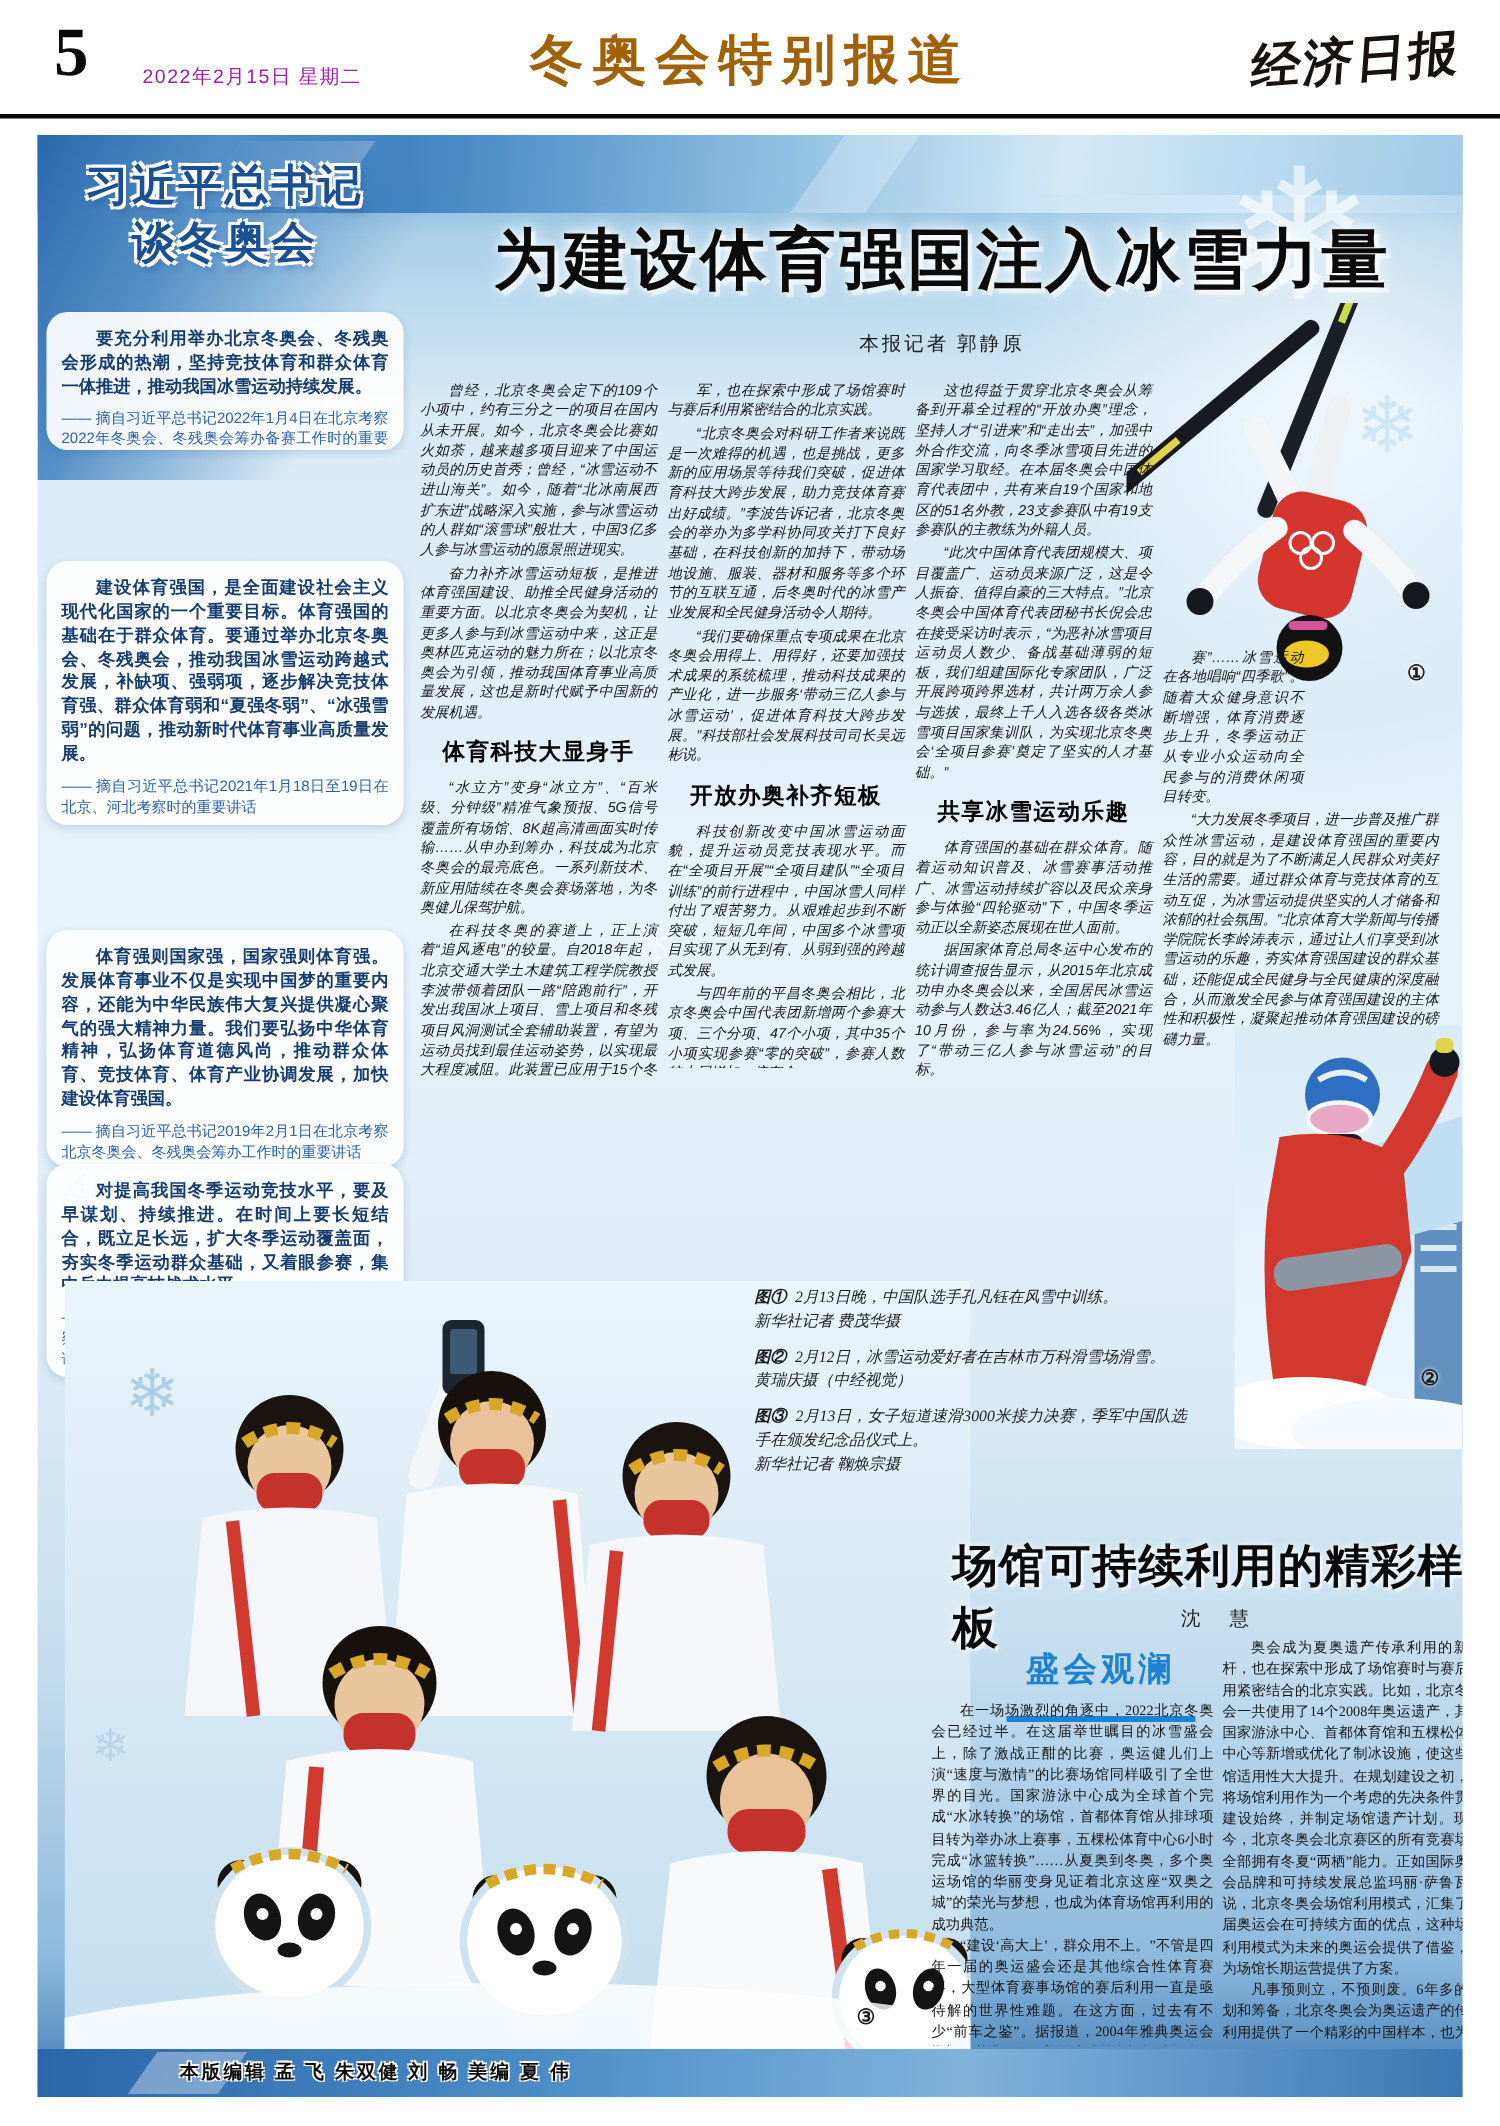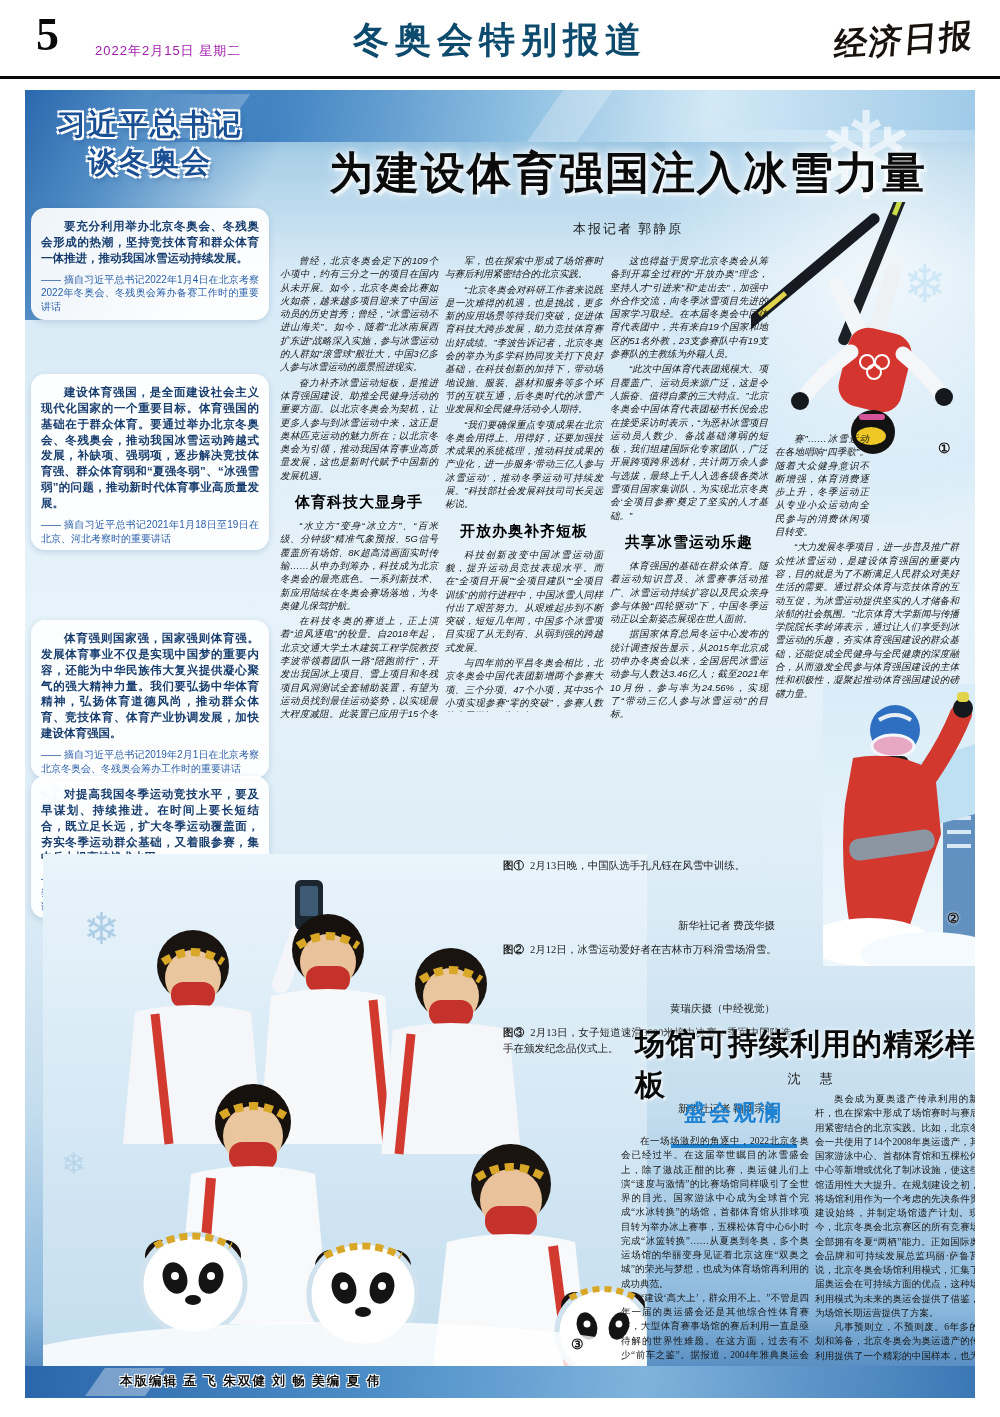--- a/index.html
+++ b/index.html
@@ -3,21 +3,21 @@
 <meta charset="utf-8">
 <style>
   html,body{margin:0;padding:0;background:#ffffff;}
   body{width:1000px;height:1417px;position:relative;font-family:"Liberation Sans",sans-serif;}
   .paper{position:absolute;left:0;top:0;width:1000px;height:1417px;background:#fff;overflow:hidden;}
 
   
   .hdr{position:absolute;left:0;top:0;width:1000px;height:88px;background:#fff;}
   .pgnum{position:absolute;left:36px;top:8px;font-size:46px;font-weight:900;color:#0a0a0a;font-family:"Liberation Serif",serif;}
   .hdate{position:absolute;left:95px;top:42px;font-size:13px;color:#a21caf;letter-spacing:1px;}
-  .sect{position:absolute;left:0;right:0;top:16px;text-align:center;font-size:36px;font-weight:900;color:#0c4a6e;letter-spacing:6px;font-family:Liberation Mono, monospace;}
+  .sect{position:absolute;left:0;right:0;top:16px;text-align:center;font-size:36px;font-weight:900;color:#a16207;letter-spacing:6px;font-family:Liberation Mono, monospace;}
   .logo{position:absolute;right:26px;top:18px;font-size:33px;font-weight:bold;color:#17120e;font-family:"Liberation Serif",serif;transform:rotate(-4deg) skewX(-8deg);letter-spacing:2px;}
   .hrule{position:absolute;left:0;top:76px;width:1000px;height:3px;background:#0a0a0a;}
 
   
   .canvas{position:absolute;left:25px;top:90px;width:950px;height:1308px;overflow:hidden;
     background:linear-gradient(180deg,#5e9dcd 0%,#a9cfe7 5%,#d8eaf6 14%,#e7f3fa 40%,#dcecf6 62%,#c4ddee 78%,#8db9dd 93%,#3c78b4 100%);}
   .band-top{position:absolute;left:0;top:0;width:100%;height:52px;
     background:linear-gradient(96deg,#1c5ca4 0%,#3c7fc0 25%,#8fc0e2 52%,#d3e9f6 72%,#9fcae8 100%);}
   .streak{position:absolute;background:rgba(255,255,255,.35);transform:skewX(-35deg);}
   .s1{left:120px;top:4px;width:90px;height:44px;}
@@ -30,21 +30,21 @@
   .sf1{left:790px;top:6px;font-size:122px;}
   .sf2{left:878px;top:168px;font-size:52px;color:rgba(200,228,246,.85);}
   .sf3{left:395px;top:520px;font-size:40px;color:rgba(255,255,255,.55);}
   .sf4{left:10px;top:688px;font-size:48px;color:rgba(150,195,228,.8);}
   .sf5{left:86px;top:756px;font-size:30px;color:rgba(255,255,255,.8);}
 
   
   .sb-title{position:absolute;left:2px;top:16px;width:246px;text-align:center;font-size:29px;font-weight:900;color:#1b4f93;line-height:1.3;letter-spacing:2px;
     text-shadow:-2px -2px 0 #fff,2px -2px 0 #fff,-2px 2px 0 #fff,2px 2px 0 #fff,3px 4px 5px rgba(30,70,130,.4);}
   .qbox{position:absolute;left:6px;width:238px;background:rgba(255,255,255,.92);border-radius:14px;padding:11px 10px 8px;box-shadow:0 2px 6px rgba(40,90,150,.2);box-sizing:border-box;overflow:hidden;}
-  .q1{top:118px;height:112px;} .q2{top:284px;height:176px;} .q3{top:494px;height:158px;margin-top:36px;} .q4{top:686px;height:142px;}
+  .q1{top:118px;height:92px;} .q2{top:284px;height:176px;} .q3{top:494px;height:158px;margin-top:36px;} .q4{top:686px;height:142px;}
   .qt{font-size:11.5px;font-weight:bold;color:#173d6e;line-height:1.38;text-align:justify;text-indent:2em;margin:0;}
   .qs{font-size:10px;color:#2a5fa8;line-height:1.38;margin-top:6px;text-align:justify;}
 
   
   .headline{position:absolute;left:268px;top:54px;width:670px;text-align:center;font-size:44px;font-weight:900;color:#0b0b0b;letter-spacing:2px;
     text-shadow:0 0 6px rgba(255,255,255,.95),0 0 14px rgba(255,255,255,.85),3px 3px 0 rgba(255,255,255,.5);}
   .byline{position:absolute;left:268px;top:130px;width:670px;text-align:center;font-size:13px;color:#1a1a1a;font-family:"Liberation Serif",serif;letter-spacing:2px;}
   .bcol{position:absolute;font-size:9.5px;line-height:1.4;color:#141414;text-align:justify;overflow:hidden;}
   .bcol p{margin:2px;text-indent:2em;font-style:italic;}
   .sub{text-align:center;font-size:15px;font-weight:800;margin:9px 0 7px;color:#000;letter-spacing:1px;}
@@ -57,24 +57,24 @@
   
   .ph{position:absolute;}
   .skier{left:726px;top:112px;width:218px;height:312px;}
   .sboard{left:798px;top:594px;width:152px;height:282px;}
   .group{left:18px;top:764px;width:604px;height:514px;}
   .marker{position:absolute;font-size:14px;font-weight:bold;color:#1c1c1c;text-shadow:0 0 3px #fff;z-index:7;}
   .m1{left:913px;top:350px;} .m2{left:922px;top:820px;} .m3{left:546px;top:1246px;}
 
   
   .caps{position:absolute;left:478px;top:768px;width:288px;z-index:5;font-family:"Liberation Serif",serif;}
-  .cap{margin-bottom:8px;}
+  .cap{margin-bottom:8px;font-style:italic;}
   .cap-line{font-size:10.5px;color:#1c1c1c;line-height:1.5;text-align:justify;}
   .cap-label{font-weight:bold;margin-right:6px;}
-  .cap-credit{text-align:right;font-size:10.5px;color:#1c1c1c;padding-right:16px;line-height:1.5;margin-top:44px;}
+  .cap-credit{font-size:10.5px;color:#1c1c1c;padding-right:16px;line-height:1.5;}
 
   
   .h2x{position:absolute;left:610px;top:934px;width:358px;font-size:30px;font-weight:900;color:#0a0a0a;letter-spacing:1px;
     text-shadow:0 0 6px rgba(255,255,255,.9),2px 2px 0 rgba(255,255,255,.5);z-index:6;}
   .by2{position:absolute;left:610px;top:980px;width:358px;text-align:center;font-size:13px;color:#222;font-family:"Liberation Serif",serif;letter-spacing:8px;z-index:6;}
   .badge{position:absolute;left:646px;top:1008px;width:126px;text-align:center;font-size:22px;font-weight:900;color:#1e82d2;border-bottom:4px solid #1e82d2;padding-bottom:16px;letter-spacing:3px;z-index:6;}
   .a2col{position:absolute;font-family:"Liberation Serif",serif;font-size:9.5px;line-height:1.5;text-align:justify;color:#161616;overflow:hidden;z-index:6;}
   .a2col p{margin:0;text-indent:2em;}
   .aL{left:596px;top:1044px;width:188px;height:230px;}
   .aR{left:790px;top:1002px;width:174px;height:272px;}
@@ -166,21 +166,21 @@
       <p>曾经，北京冬奥会定下的109个小项中，约有三分之一的项目在国内从未开展。如今，北京冬奥会比赛如火如荼，越来越多项目迎来了中国运动员的历史首秀；曾经，“冰雪运动不进山海关”。如今，随着“北冰南展西扩东进”战略深入实施，参与冰雪运动的人群如“滚雪球”般壮大，中国3亿多人参与冰雪运动的愿景照进现实。</p>
       <p>奋力补齐冰雪运动短板，是推进体育强国建设、助推全民健身活动的重要方面。以北京冬奥会为契机，让更多人参与到冰雪运动中来，这正是奥林匹克运动的魅力所在；以北京冬奥会为引领，推动我国体育事业高质量发展，这也是新时代赋予中国新的发展机遇。</p>
       <h3 class="sub">体育科技大显身手</h3>
       <p>“水立方”变身“冰立方”、“百米级、分钟级”精准气象预报、5G信号覆盖所有场馆、8K超高清画面实时传输……从申办到筹办，科技成为北京冬奥会的最亮底色。一系列新技术、新应用陆续在冬奥会赛场落地，为冬奥健儿保驾护航。</p>
       <p>在科技冬奥的赛道上，正上演着“追风逐电”的较量。自2018年起，北京交通大学土木建筑工程学院教授李波带领着团队一路“陪跑前行”，开发出我国冰上项目、雪上项目和冬残项目风洞测试全套辅助装置，有望为运动员找到最佳运动姿势，以实现最大程度减阻。此装置已应用于15个冬季项目392名运动员2500人次的冬奥会备战。</p>
       <p>借助风洞测试，运动员在姿态风阻优化、队列风阻优化方面取得了可喜的进步。钢架雪车项目国家集训队3名重点运动员的滑行姿态，平均减阻达11.78%。“风阻减少10%，成绩可提高1%。”李波介绍，平昌冬奥会时，男子钢架雪车项目第一名与第六名的差距仅为1.2%。去年11月份，中国选手耿文强在钢架雪车世界杯奥地利因斯布鲁克站拿到首个冠</p>
     </div>
     <div class="bcol c2">
       <p>军，也在探索中形成了场馆赛时与赛后利用紧密结合的北京实践。</p>
       <p>“北京冬奥会对科研工作者来说既是一次难得的机遇，也是挑战，更多新的应用场景等待我们突破，促进体育科技大跨步发展，助力竞技体育赛出好成绩。”李波告诉记者，北京冬奥会的举办为多学科协同攻关打下良好基础，在科技创新的加持下，带动场地设施、服装、器材和服务等多个环节的互联互通，后冬奥时代的冰雪产业发展和全民健身活动令人期待。</p>
-      <p>“我们要确保重点专项成果在北京冬奥会用得上、用得好，还要加强技术成果的系统梳理，推动科技成果的产业化，进一步服务‘带动三亿人参与冰雪运动’，推动冬季运动可持续发展。”科技部社会发展科技司司长吴远彬说。</p>
+      <p>“我们要确保重点专项成果在北京冬奥会用得上、用得好，还要加强技术成果的系统梳理，推动科技成果的产业化，进一步服务‘带动三亿人参与冰雪运动’，促进体育科技大跨步发展。”科技部社会发展科技司司长吴远彬说。</p>
       <h3 class="sub">开放办奥补齐短板</h3>
       <p>科技创新改变中国冰雪运动面貌，提升运动员竞技表现水平。而在“全项目开展”“全项目建队”“全项目训练”的前行进程中，中国冰雪人同样付出了艰苦努力。从艰难起步到不断突破，短短几年间，中国多个冰雪项目实现了从无到有、从弱到强的跨越式发展。</p>
       <p>与四年前的平昌冬奥会相比，北京冬奥会中国代表团新增两个参赛大项、三个分项、47个小项，其中35个小项实现参赛“零的突破”，参赛人数较上届增加一倍有余。</p>
       <p>彼时，雪车、雪橇、跳台滑雪等新开展的项目底子薄，人才短缺问题突出。对此，国家体育总局冬运中心确立“抓重点、强弱项、补短板”策略，在2017年3月召开的全国冬季项目备战2022年冬奥会跨项跨界选材动员和座谈会上提出“举国发力、恶补短板”，拉开了大规模跨项跨界选材的序幕。经过几次选拔，田径、武术、体操等夏季项目运动员打破隔阂，组建覆盖全部109个项目的31支国家集训队，多达4000余人的备赛队伍就此集结。</p>
     </div>
     <div class="bcol c3">
       <p>这也得益于贯穿北京冬奥会从筹备到开幕全过程的“开放办奥”理念，坚持人才“引进来”和“走出去”，加强中外合作交流，向冬季冰雪项目先进的国家学习取经。在本届冬奥会中国体育代表团中，共有来自19个国家和地区的51名外教，23支参赛队中有19支参赛队的主教练为外籍人员。</p>
       <p>“此次中国体育代表团规模大、项目覆盖广、运动员来源广泛，这是令人振奋、值得自豪的三大特点。”北京冬奥会中国体育代表团秘书长倪会忠在接受采访时表示，“为恶补冰雪项目运动员人数少、备战基础薄弱的短板，我们组建国际化专家团队，广泛开展跨项跨界选材，共计两万余人参与选拔，最终上千人入选各级各类冰雪项目国家集训队，为实现北京冬奥会‘全项目参赛’奠定了坚实的人才基础。”</p>
       <h3 class="sub">共享冰雪运动乐趣</h3>
       <p>体育强国的基础在群众体育。随着运动知识普及、冰雪赛事活动推广、冰雪运动持续扩容以及民众亲身参与体验“四轮驱动”下，中国冬季运动正以全新姿态展现在世人面前。</p>

